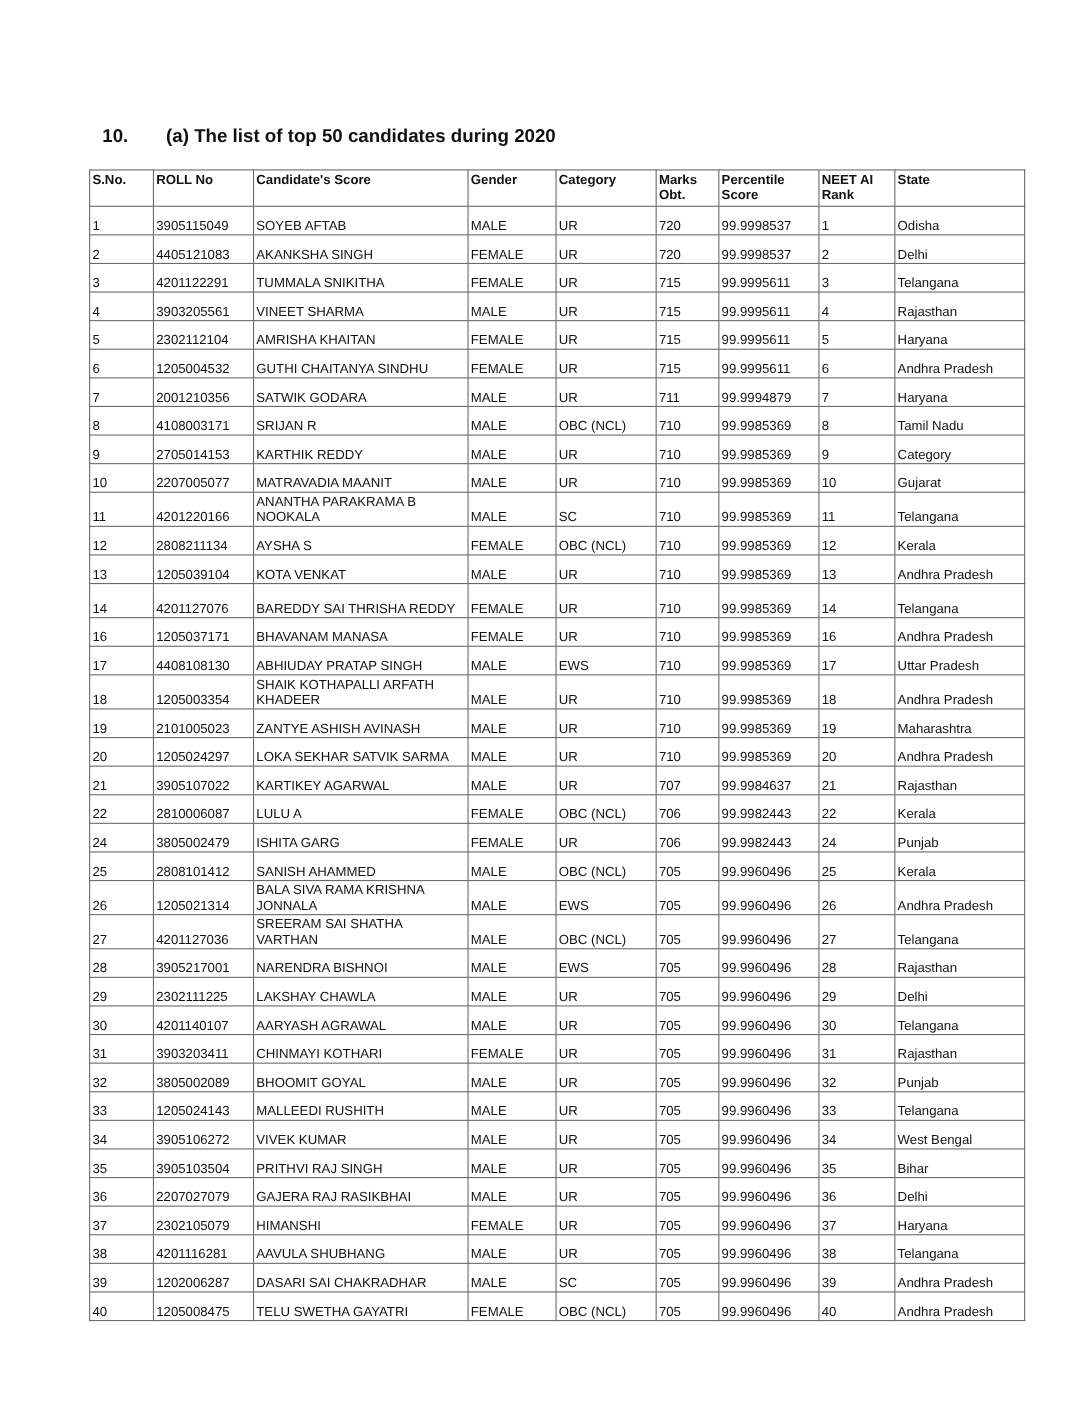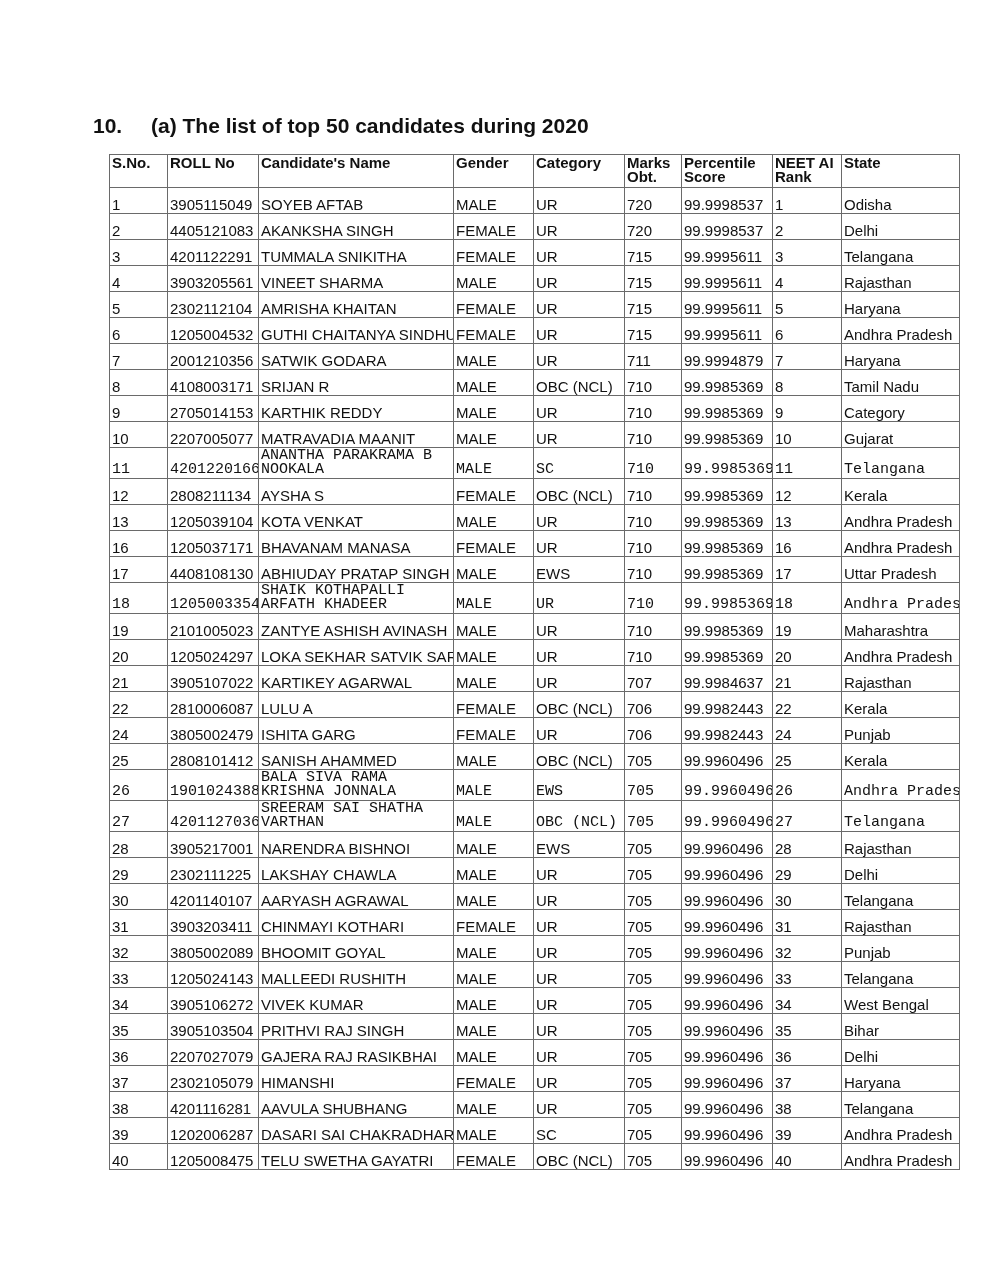--- a/index.html
+++ b/index.html
@@ -2,46 +2,46 @@
 <html><head>
 <meta charset="utf-8">
 <style>
   html, body { margin: 0; padding: 0; background: #ffffff; }
   body {
     width: 988px; height: 1280px; position: relative; overflow: hidden;
     font-family: "Liberation Sans", sans-serif; color: #111;
   }
   .heading {
     position: absolute; top: 114px; left: 93px;
-    font-size: 21px; font-weight: bold; color: #111;
+    font-size: 17px; font-weight: bold; color: #111;
     display: flex;
   }
   .heading .num { width: 58px; }
   table.list {
-    position: absolute; top: 154px; left: 109px;
+    position: absolute; top: 154px; left: 81px;
     border-collapse: collapse;
     table-layout: fixed;
     width: 850px;
-    font-size: 15px;
+    font-size: 12px;
   }
   table.list th, table.list td {
     border: 1px solid #6a6a6a;
     padding: 0 0 1px 2px;
     text-align: left;
     vertical-align: bottom;
     line-height: 14px;
     overflow: hidden;
     white-space: nowrap;
   }
   table.list th {
     font-weight: bold; vertical-align: top; height: 30px;
     padding-top: 1px; white-space: normal;
   }
   table.list td { height: 24px; }
-  table.list tr.tall td { height: 29px; font-family: Liberation Mono, monospace; }
+  table.list tr.tall td { height: 29px; }
   table.list td.wrap { white-space: normal; }
 </style>
 </head>
 <body>
 
 <div class="heading">
   <span class="num">10.</span>
   <span>(a) The list of top 50 candidates during 2020</span>
 </div>
 
@@ -54,21 +54,21 @@
       <col style="width:91px">
       <col style="width:57px">
     <col style="width:91px">
       <col style="width:69px">
       <col style="width:118px">
   </colgroup>
   <thead>
     <tr>
       <th>S.No.</th>
       <th>ROLL No</th>
-      <th>Candidate's  Name</th>
+      <th>Candidate's  Score</th>
       <th>Gender</th>
       <th>Category</th>
       <th>Marks Obt.</th>
       <th>Percentile Score</th>
       <th>NEET AI Rank</th>
       <th>State</th>
     </tr>
   </thead>
   <tbody id="tbody">
       <tr>
@@ -207,20 +207,31 @@
         <td>13</td>
         <td>1205039104</td>
         <td>KOTA VENKAT</td>
         <td>MALE</td>
         <td>UR</td>
         <td>710</td>
         <td>99.9985369</td>
         <td>13</td>
         <td>Andhra Pradesh</td>
       </tr>
+      <tr class="tall">
+        <td>14</td>
+        <td>4201127076</td>
+        <td class="wrap">BAREDDY SAI THRISHA REDDY</td>
+        <td>FEMALE</td>
+        <td>UR</td>
+        <td>710</td>
+        <td>99.9985369</td>
+        <td>14</td>
+        <td>Telangana</td>
+      </tr>
       <tr>
         <td>16</td>
         <td>1205037171</td>
         <td>BHAVANAM MANASA</td>
         <td>FEMALE</td>
         <td>UR</td>
         <td>710</td>
         <td>99.9985369</td>
         <td>16</td>
         <td>Andhra Pradesh</td>
@@ -308,21 +319,21 @@
         <td>SANISH AHAMMED</td>
         <td>MALE</td>
         <td>OBC (NCL)</td>
         <td>705</td>
         <td>99.9960496</td>
         <td>25</td>
         <td>Kerala</td>
       </tr>
       <tr class="tall">
         <td>26</td>
-        <td>1901024388</td>
+        <td>1205021314</td>
         <td class="wrap">BALA SIVA RAMA KRISHNA JONNALA</td>
         <td>MALE</td>
         <td>EWS</td>
         <td>705</td>
         <td>99.9960496</td>
         <td>26</td>
         <td>Andhra Pradesh</td>
       </tr>
       <tr class="tall">
         <td>27</td>

